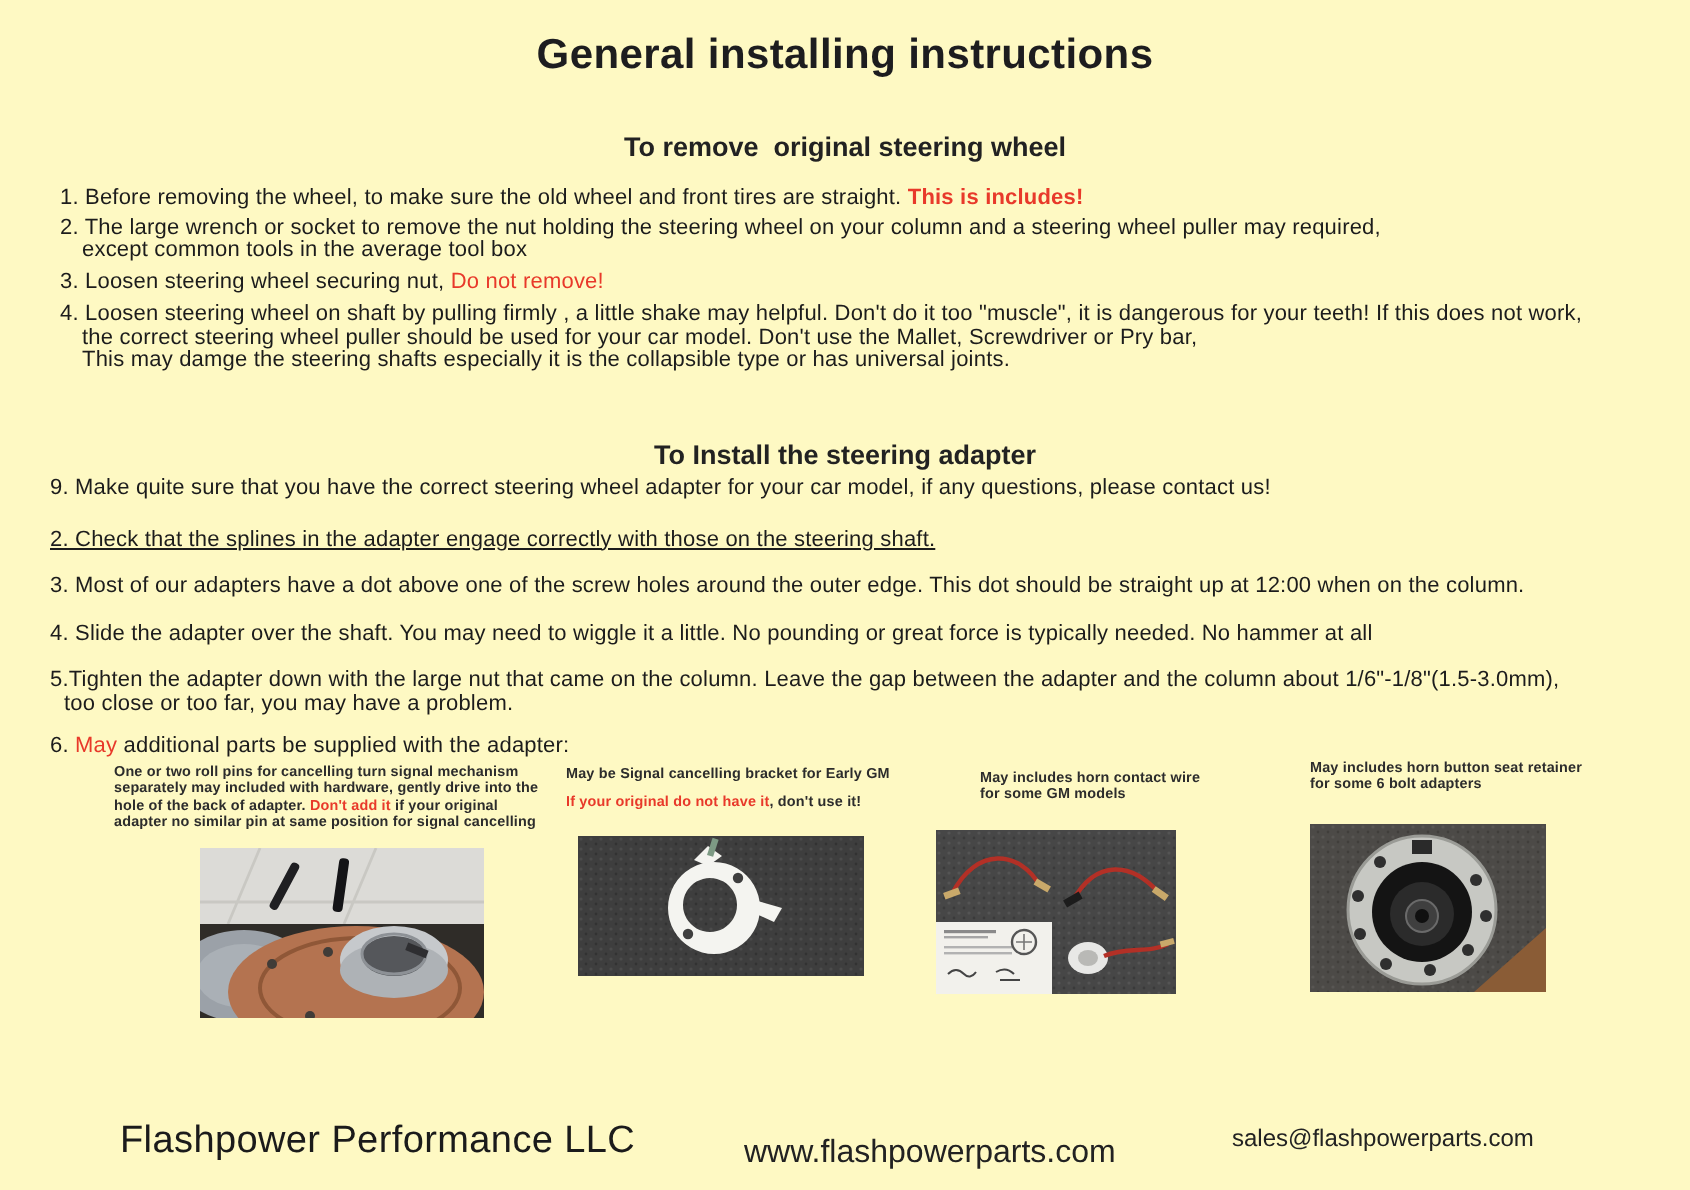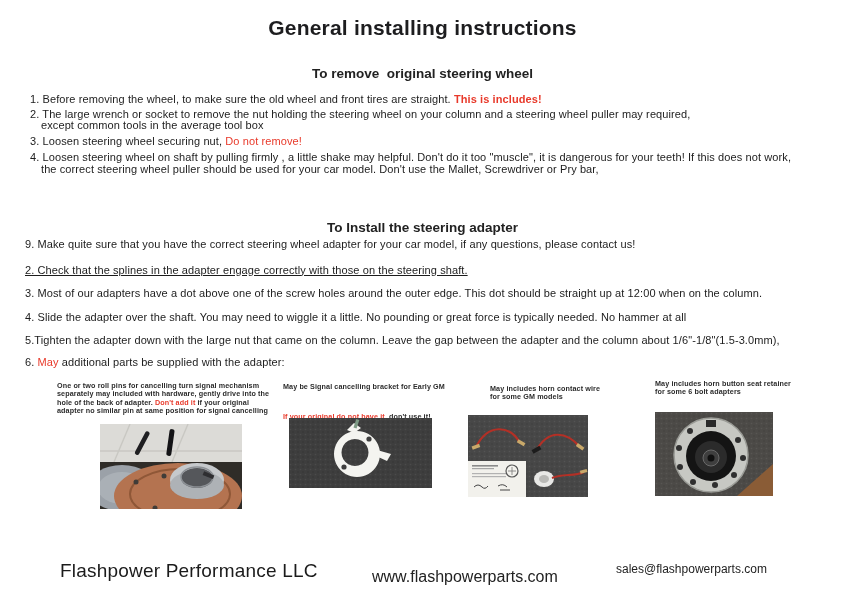--- a/index.html
+++ b/index.html
@@ -4,21 +4,21 @@
 <style>
   :root{
     --red-accent:#e8392a;
     --warning-red:#ee4327;
     --text-color:#1c1c1c;
   }
   html,body{margin:0;padding:0;background:#888;}
   .page{
     position:relative;
     width:845px;height:595px;
-    background:#ffffff;
+    background:#fef9c3;
     overflow:hidden;
     font-family:"Liberation Sans", sans-serif;
     color:var(--text-color);
   }
   .title{
     position:absolute;top:16px;left:0;width:100%;
     margin:0;text-align:center;
     font-size:21px;font-weight:bold;color:#1d1d1f;
     letter-spacing:.2px;
   }
@@ -52,21 +52,21 @@
   .smallcol{
     position:absolute;
     font-size:7.2px;line-height:8.4px;font-weight:600;
     color:#2c2c2c;letter-spacing:.1px;
   }
   .smallcol .line{white-space:nowrap;}
   .col1{top:382px;left:57px;}
   .col2{top:383px;left:283px;}
   .col3{top:385px;left:490px;}
   .col4{top:380px;left:655px;}
-  .col2 .second{margin-top:22px;}
+  .col2 .second{margin-top:6px;}
   .photo{position:absolute;display:block;}
   .photo svg{display:block;width:100%;height:100%;}
   .p1{left:100px;top:424px;width:142px;height:85px;}
   .p2{left:289px;top:418px;width:143px;height:70px;}
   .p3{left:468px;top:415px;width:120px;height:82px;}
   .p4{left:655px;top:412px;width:118px;height:84px;}
   .warning{
     position:absolute;top:524px;left:0;width:100%;
     text-align:center;color:var(--warning-red);
     font-size:12.6px;line-height:15px;font-weight:500;
@@ -97,32 +97,34 @@
   <div class="list list1">
     <div class="step"><span>1. Before removing the wheel, to make sure the old wheel and front tires are straight. </span><span class="red bold">This is includes!</span></div>
     <div class="step mt2">
       <div class="line">2. The large wrench or socket to remove the nut holding the steering wheel on your column and a steering wheel puller may required,</div>
       <div class="line cont">except common tools in the average tool box</div>
     </div>
     <div class="step mt3"><span>3. Loosen steering wheel securing nut, </span><span class="red">Do not remove!</span></div>
     <div class="step mt4">
       <div class="line">4. Loosen steering wheel on shaft by pulling firmly , a little shake may helpful. Don't do it too "muscle", it is dangerous for your teeth! If this does not work,</div>
       <div class="line cont">the correct steering wheel puller should be used for your car model. Don't use the Mallet, Screwdriver or Pry bar,</div>
+      <div class="line cont">This may damge the steering shafts especially it is the collapsible type or has universal joints.</div>
     </div>
   </div>
 
   <h2 class="subheading sub2">To Install the steering adapter</h2>
 
   <div class="list list2">
     <div class="step">9. Make quite sure that you have the correct steering wheel adapter for your car model, if any questions, please contact us!</div>
     <div class="step gap14">2. Check that the splines in the adapter engage correctly with those on the steering shaft.</div>
     <div class="step gap12">3. Most of our adapters have a dot above one of the screw holes around the outer edge. This dot should be straight up at 12:00 when on the column.</div>
     <div class="step gap12">4. Slide the adapter over the shaft. You may need to wiggle it a little. No pounding or great force is typically needed. No hammer at all</div>
     <div class="step gap12">
       <div class="line">5.Tighten the adapter down with the large nut that came on the column. Leave the gap between the adapter and the column about 1/6"-1/8"(1.5-3.0mm),</div>
+      <div class="line cont2">too close or too far, you may have a problem.</div>
     </div>
     <div class="step gap10"><span>6. </span><span class="red">May</span><span> additional parts be supplied with the adapter:</span></div>
   </div>
 
   <div class="smallcol col1">
     <div class="line">One or two roll pins for cancelling turn signal mechanism</div>
     <div class="line">separately may included with hardware, gently drive into the</div>
     <div class="line"><span>hole of the back of adapter. </span><span class="red">Don't add it</span><span> if your original</span></div>
     <div class="line">adapter no similar pin at same position for signal cancelling</div>
   </div>

